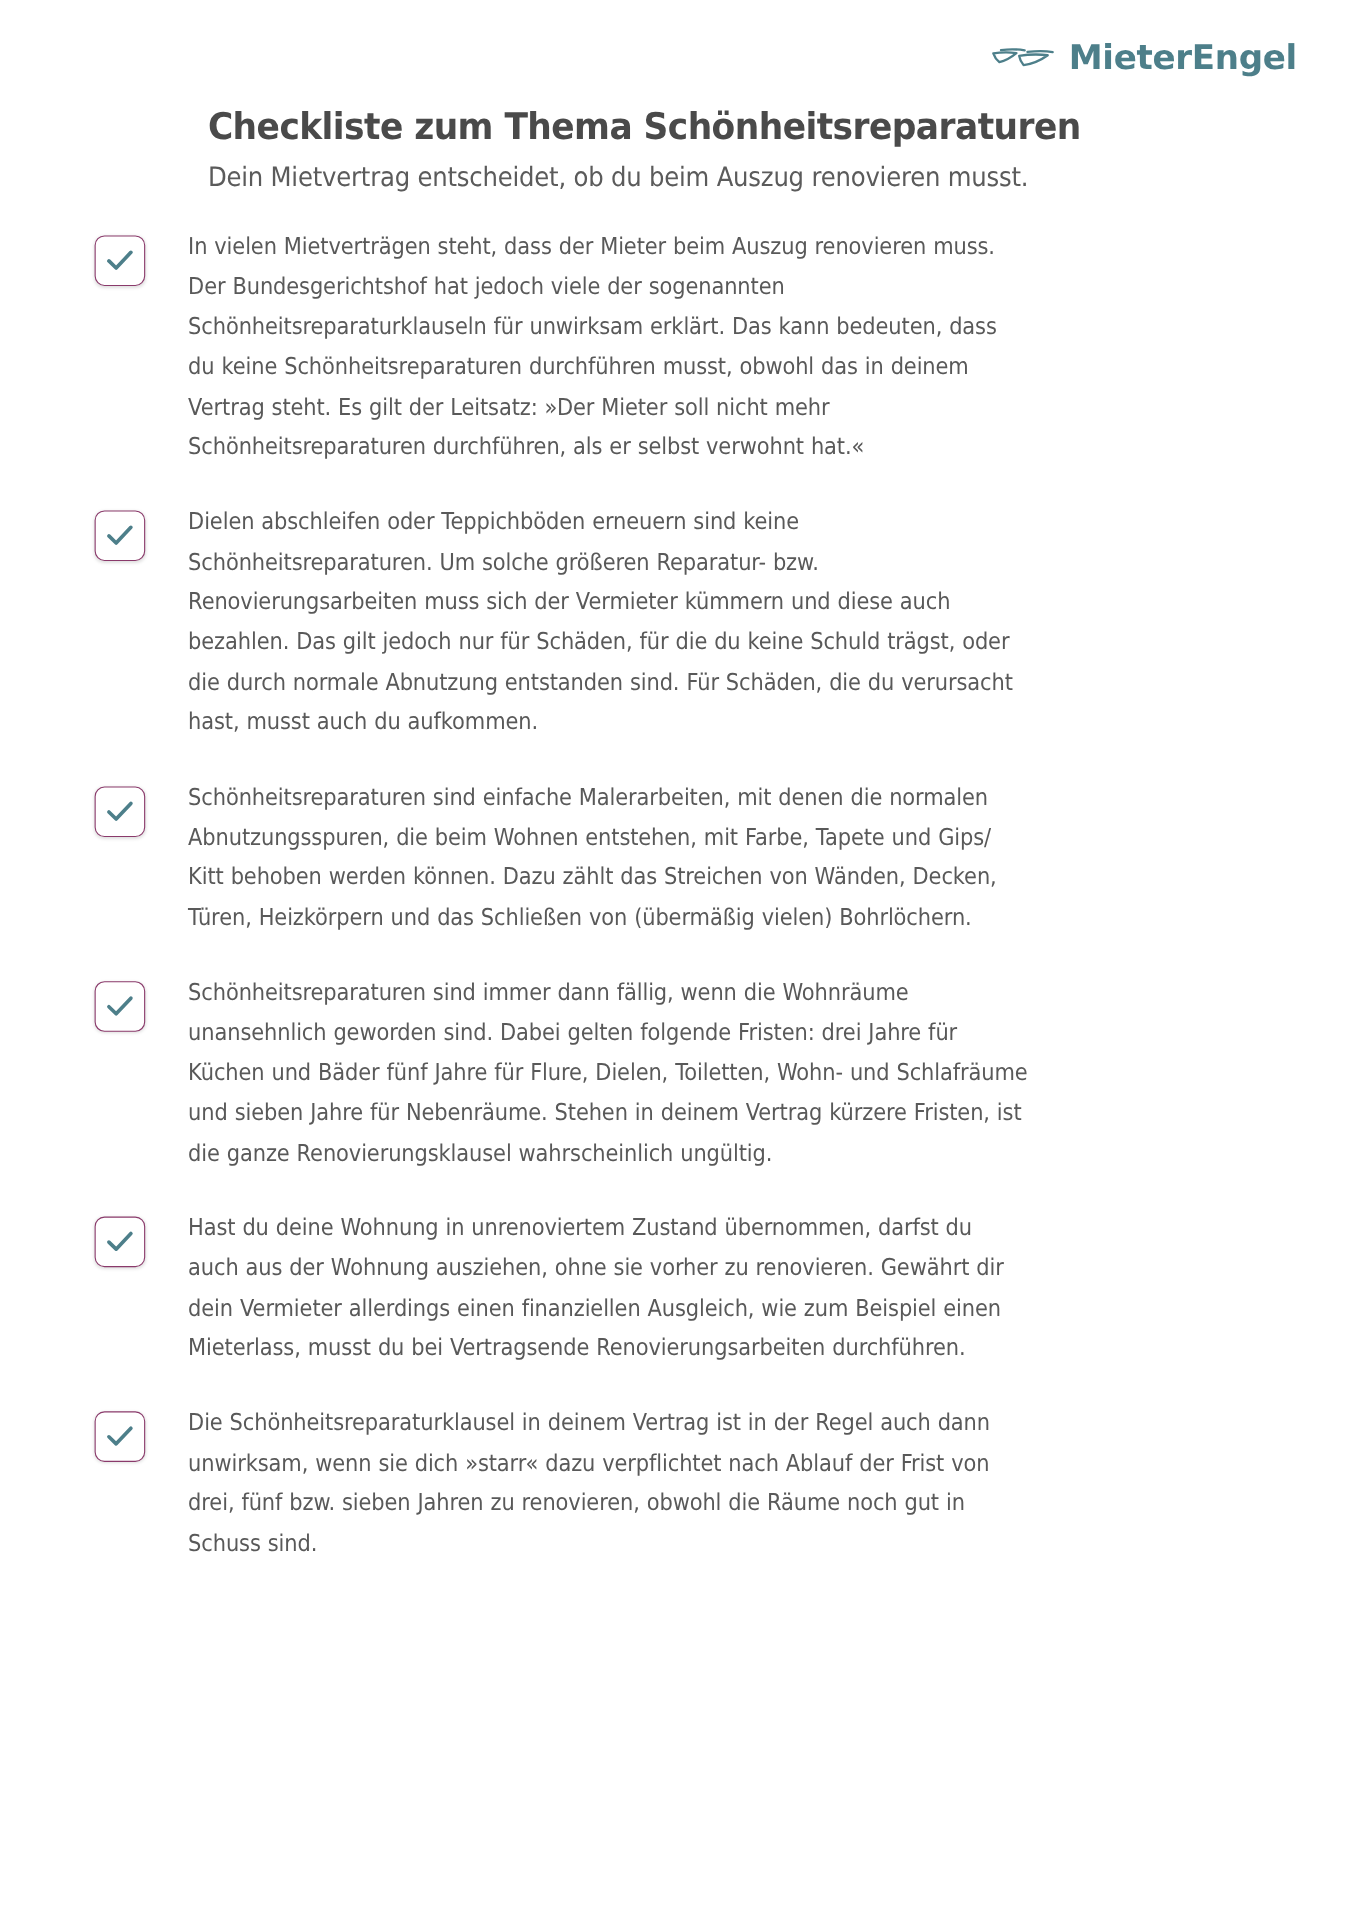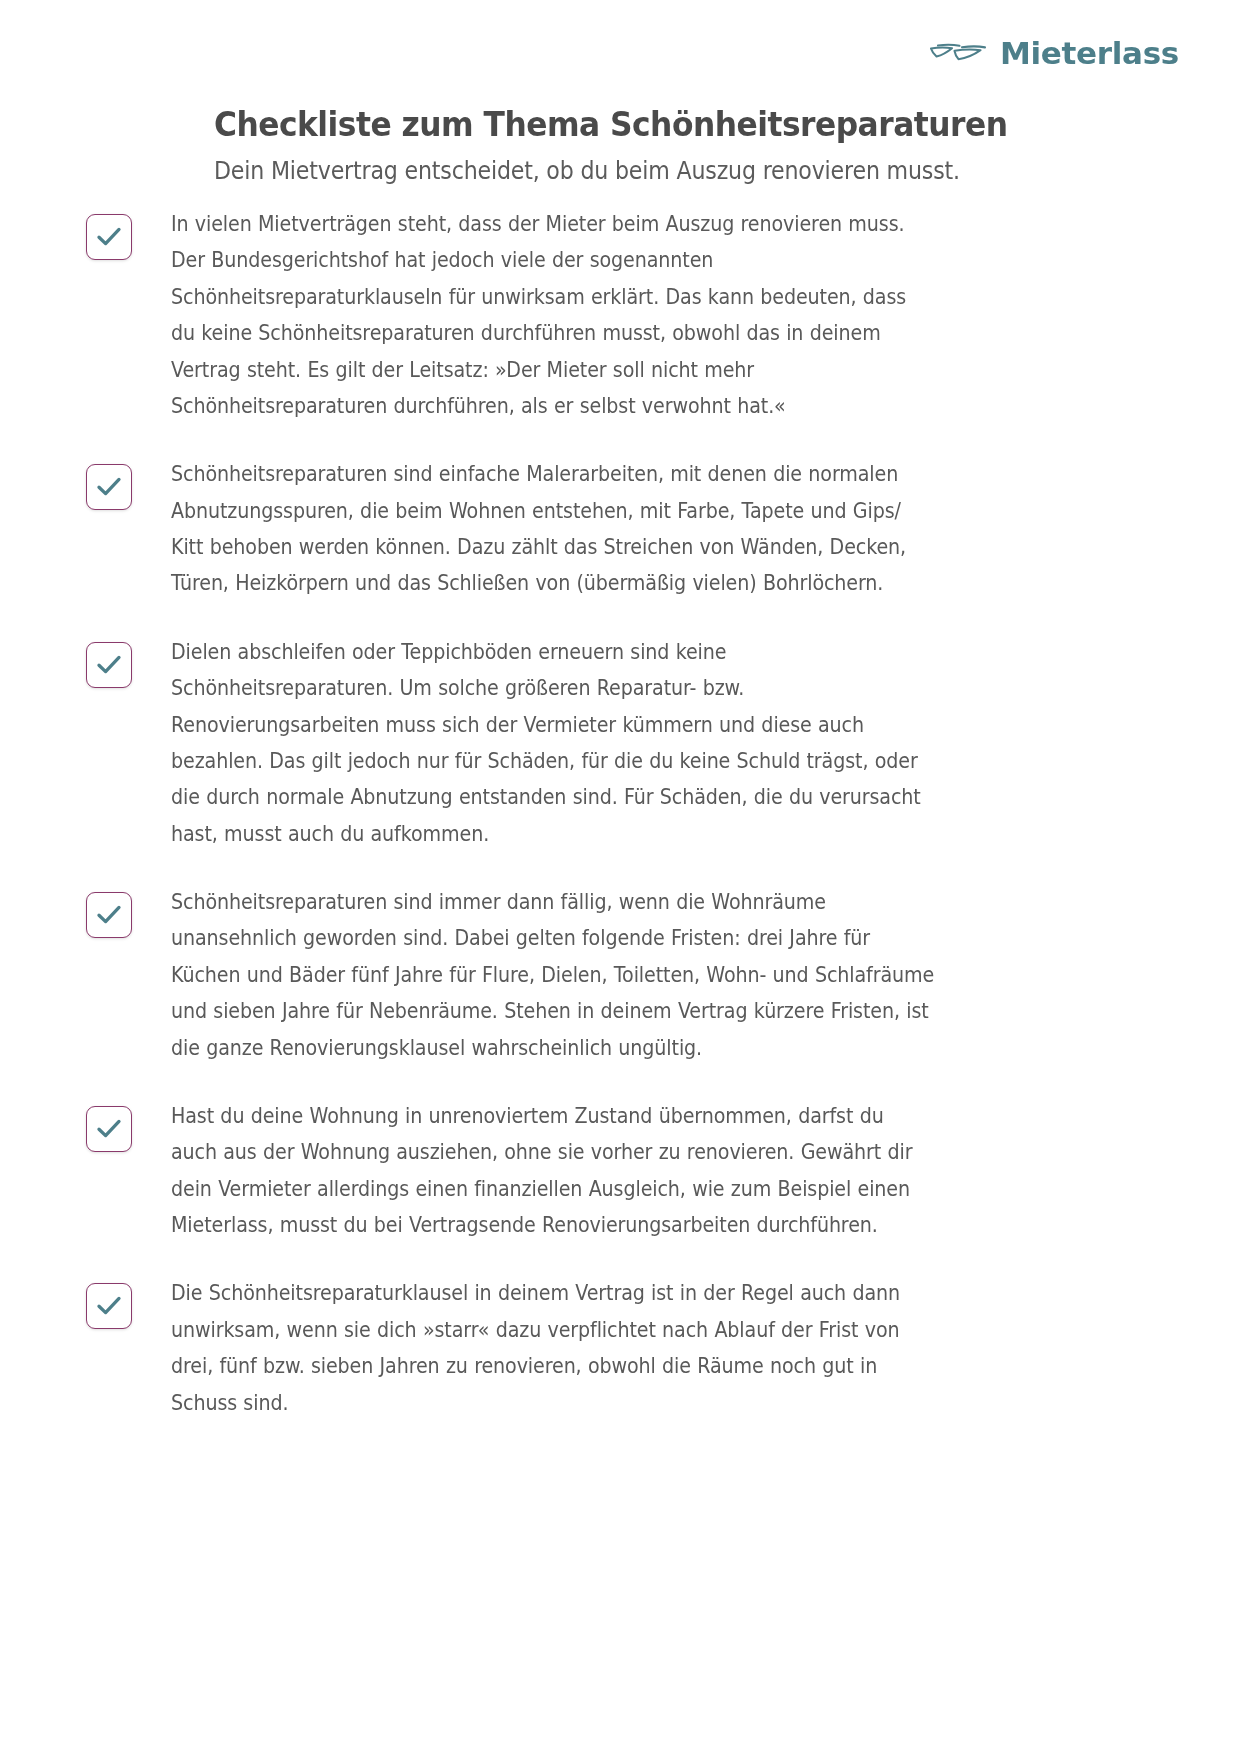--- a/index.html
+++ b/index.html
@@ -46,23 +46,22 @@
     letter-spacing: -0.3px;
     color: #4d7f8a;
     line-height: 1;
     white-space: nowrap;
   }
 
   
   .title-block {
     position: absolute;
     left: 189px;
-    top: 105px;
+    top: 95px;
     width: 860px;
-    margin-left: 25px;
   }
   .doc-title {
     margin: 0;
     font-family: "DejaVu Sans", "Liberation Sans", sans-serif;
     font-size: 33.5px;
     font-weight: bold;
     color: #4a4a4a;
     letter-spacing: -0.55px;
     line-height: 1.22;
     transform: scaleX(0.935);
@@ -144,21 +143,21 @@
     <span class="logo-mark">
       <svg viewBox="0 0 58 26" xmlns="http://www.w3.org/2000/svg" aria-hidden="true">
         <g fill="none" stroke="#4d7f8a" stroke-width="2.1" stroke-linecap="round" stroke-linejoin="round">
           <path d="M2 7.5 C8 6.5 16 6.2 23 7.2 C19 10.5 13.5 14 7.5 15.5 C5 13.5 3 10.5 2 7.5 Z"></path>
           <path d="M9 4.5 C16 3.6 24 3.6 30.5 4.8"></path>
           <path d="M25.5 9.8 C33 8.6 43 8.2 51.5 9.2 C45.5 13.5 37 17.2 29.5 18.2 C27.5 15.8 26 12.8 25.5 9.8 Z"></path>
           <path d="M33 6.2 C41 5.2 50 5.2 56 6.4"></path>
         </g>
       </svg>
     </span>
-    <span class="logo-word">Mieterlass</span>
+    <span class="logo-word">MieterEngel</span>
   </div>
 
   <div class="title-block">
     <h1 class="doc-title">Checkliste zum Thema Schönheitsreparaturen</h1>
     <p class="doc-subtitle">Dein Mietvertrag entscheidet, ob du beim Auszug renovieren musst.</p>
   </div>
 
   <ul class="checklist">
 
     <li class="check-item">
@@ -169,30 +168,30 @@
       </span>
       <p class="item-text">In vielen Mietverträgen steht, dass der Mieter beim Auszug renovieren muss. Der Bundesgerichtshof hat jedoch viele der sogenannten Schönheitsreparaturklauseln für unwirksam erklärt. Das kann bedeuten, dass du keine Schönheitsreparaturen durchführen musst, obwohl das in deinem Vertrag steht. Es gilt der Leitsatz: »Der Mieter soll nicht mehr Schönheitsreparaturen durchführen, als er selbst verwohnt hat.«</p>
     </li>
 
     <li class="check-item">
       <span class="checkbox">
         <svg viewBox="0 0 30 30" xmlns="http://www.w3.org/2000/svg" aria-hidden="true">
           <path d="M5 15.2 L11.6 21.6 L25 7.4" fill="none" stroke="#4d7f8a" stroke-width="3.3" stroke-linecap="round" stroke-linejoin="round"></path>
         </svg>
       </span>
+      <p class="item-text">Dielen abschleifen oder Teppichböden erneuern sind keine Schönheitsreparaturen. Um solche größeren Reparatur- bzw. Renovierungsarbeiten muss sich der Vermieter kümmern und diese auch bezahlen. Das gilt jedoch nur für Schäden, für die du keine Schuld trägst, oder die durch normale Abnutzung entstanden sind. Für Schäden, die du verursacht hast, musst auch du aufkommen.</p>
+    </li>
+
+    <li class="check-item">
+      <span class="checkbox">
+        <svg viewBox="0 0 30 30" xmlns="http://www.w3.org/2000/svg" aria-hidden="true">
+          <path d="M5 15.2 L11.6 21.6 L25 7.4" fill="none" stroke="#4d7f8a" stroke-width="3.3" stroke-linecap="round" stroke-linejoin="round"></path>
+        </svg>
+      </span>
       <p class="item-text">Schönheitsreparaturen sind einfache Malerarbeiten, mit denen die normalen Abnutzungsspuren, die beim Wohnen entstehen, mit Farbe, Tapete und Gips/ Kitt behoben werden können. Dazu zählt das Streichen von Wänden, Decken, Türen, Heizkörpern und das Schließen von (übermäßig vielen) Bohrlöchern.</p>
-    </li>
-
-    <li class="check-item">
-      <span class="checkbox">
-        <svg viewBox="0 0 30 30" xmlns="http://www.w3.org/2000/svg" aria-hidden="true">
-          <path d="M5 15.2 L11.6 21.6 L25 7.4" fill="none" stroke="#4d7f8a" stroke-width="3.3" stroke-linecap="round" stroke-linejoin="round"></path>
-        </svg>
-      </span>
-      <p class="item-text">Dielen abschleifen oder Teppichböden erneuern sind keine Schönheitsreparaturen. Um solche größeren Reparatur- bzw. Renovierungsarbeiten muss sich der Vermieter kümmern und diese auch bezahlen. Das gilt jedoch nur für Schäden, für die du keine Schuld trägst, oder die durch normale Abnutzung entstanden sind. Für Schäden, die du verursacht hast, musst auch du aufkommen.</p>
     </li>
 
 
     <li class="check-item">
       <span class="checkbox">
         <svg viewBox="0 0 30 30" xmlns="http://www.w3.org/2000/svg" aria-hidden="true">
           <path d="M5 15.2 L11.6 21.6 L25 7.4" fill="none" stroke="#4d7f8a" stroke-width="3.3" stroke-linecap="round" stroke-linejoin="round"></path>
         </svg>
       </span>
       <p class="item-text">Schönheitsreparaturen sind immer dann fällig, wenn die Wohnräume unansehnlich geworden sind. Dabei gelten folgende Fristen: drei Jahre für Küchen und Bäder fünf Jahre für Flure, Dielen, Toiletten, Wohn- und Schlafräume und sieben Jahre für Nebenräume. Stehen in deinem Vertrag kürzere Fristen, ist die ganze Renovierungsklausel wahrscheinlich ungültig.</p>

